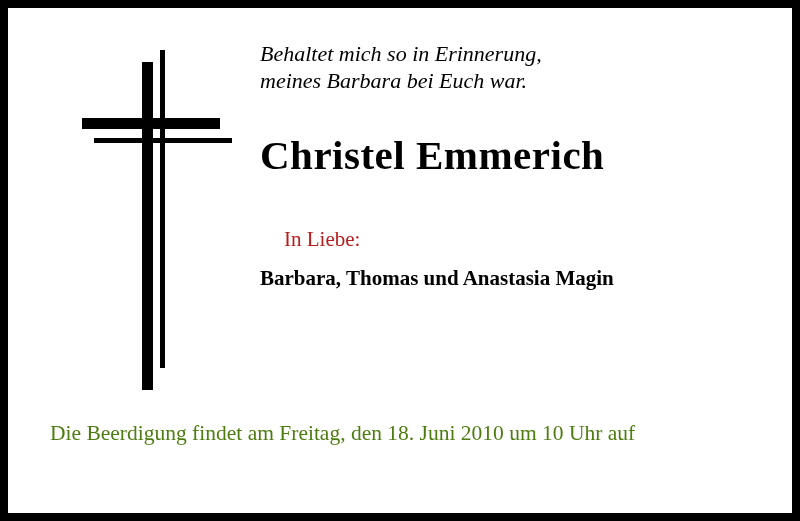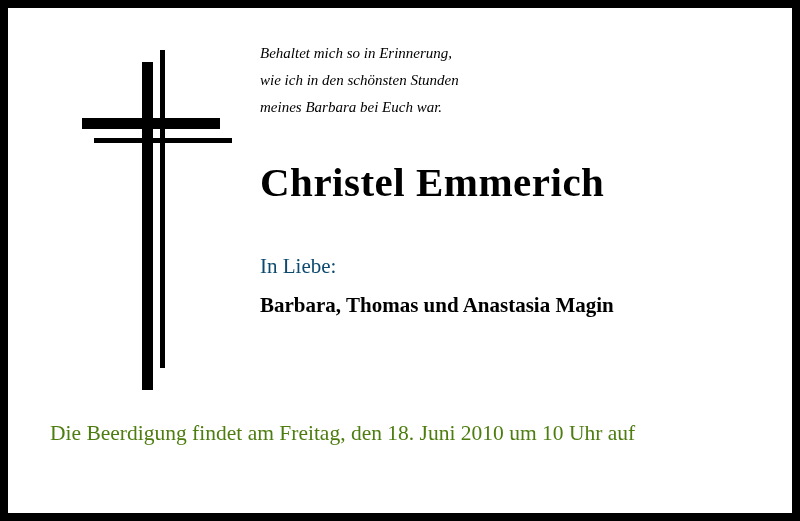--- a/index.html
+++ b/index.html
@@ -75,21 +75,21 @@
 
   
   .content {
     position: absolute;
     left: 252px;
     top: 32px;
     right: 24px;
   }
   .verse {
     font-style: italic;
-    font-size: 15px;
+    font-size: 22px;
     line-height: 27px;
     color: #000000;
     white-space: nowrap;
   }
   .deceased-name {
     margin-top: 40px;
     font-size: 41px;
     font-weight: bold;
     letter-spacing: 0.5px;
     color: #000000;
@@ -101,21 +101,22 @@
     color: #000000;
     white-space: nowrap;
   }
   .life-dates .sep {
     display: inline-block;
     width: 22px;
   }
   .in-love-label {
     margin-top: 50px;
     font-size: 21px;
-    color: #0c4a6e;
+    color: #b91c1c;
+    margin-left: 24px;
   }
   .survivors {
     margin-top: 14px;
     font-size: 21px;
     font-weight: bold;
     color: #000000;
   }
 
   
   .funeral-notice {
@@ -141,21 +142,20 @@
       <div class="cross-vert-thick"></div>
       <div class="cross-vert-thin"></div>
       <div class="cross-horiz-thick"></div>
       <div class="cross-horiz-thin"></div>
     </div>
 
     <div class="content">
 
       <div class="verse">
         <div>Behaltet mich so in Erinnerung,</div>
-        <div>wie ich in den schönsten Stunden</div>
         <div>meines Barbara bei Euch war.</div>
       </div>
 
       <div class="deceased-name">Christel Emmerich</div>
 
 
       <div class="in-love-label">In Liebe:</div>
       <div class="survivors">Barbara, Thomas und Anastasia Magin</div>
 
     </div>

